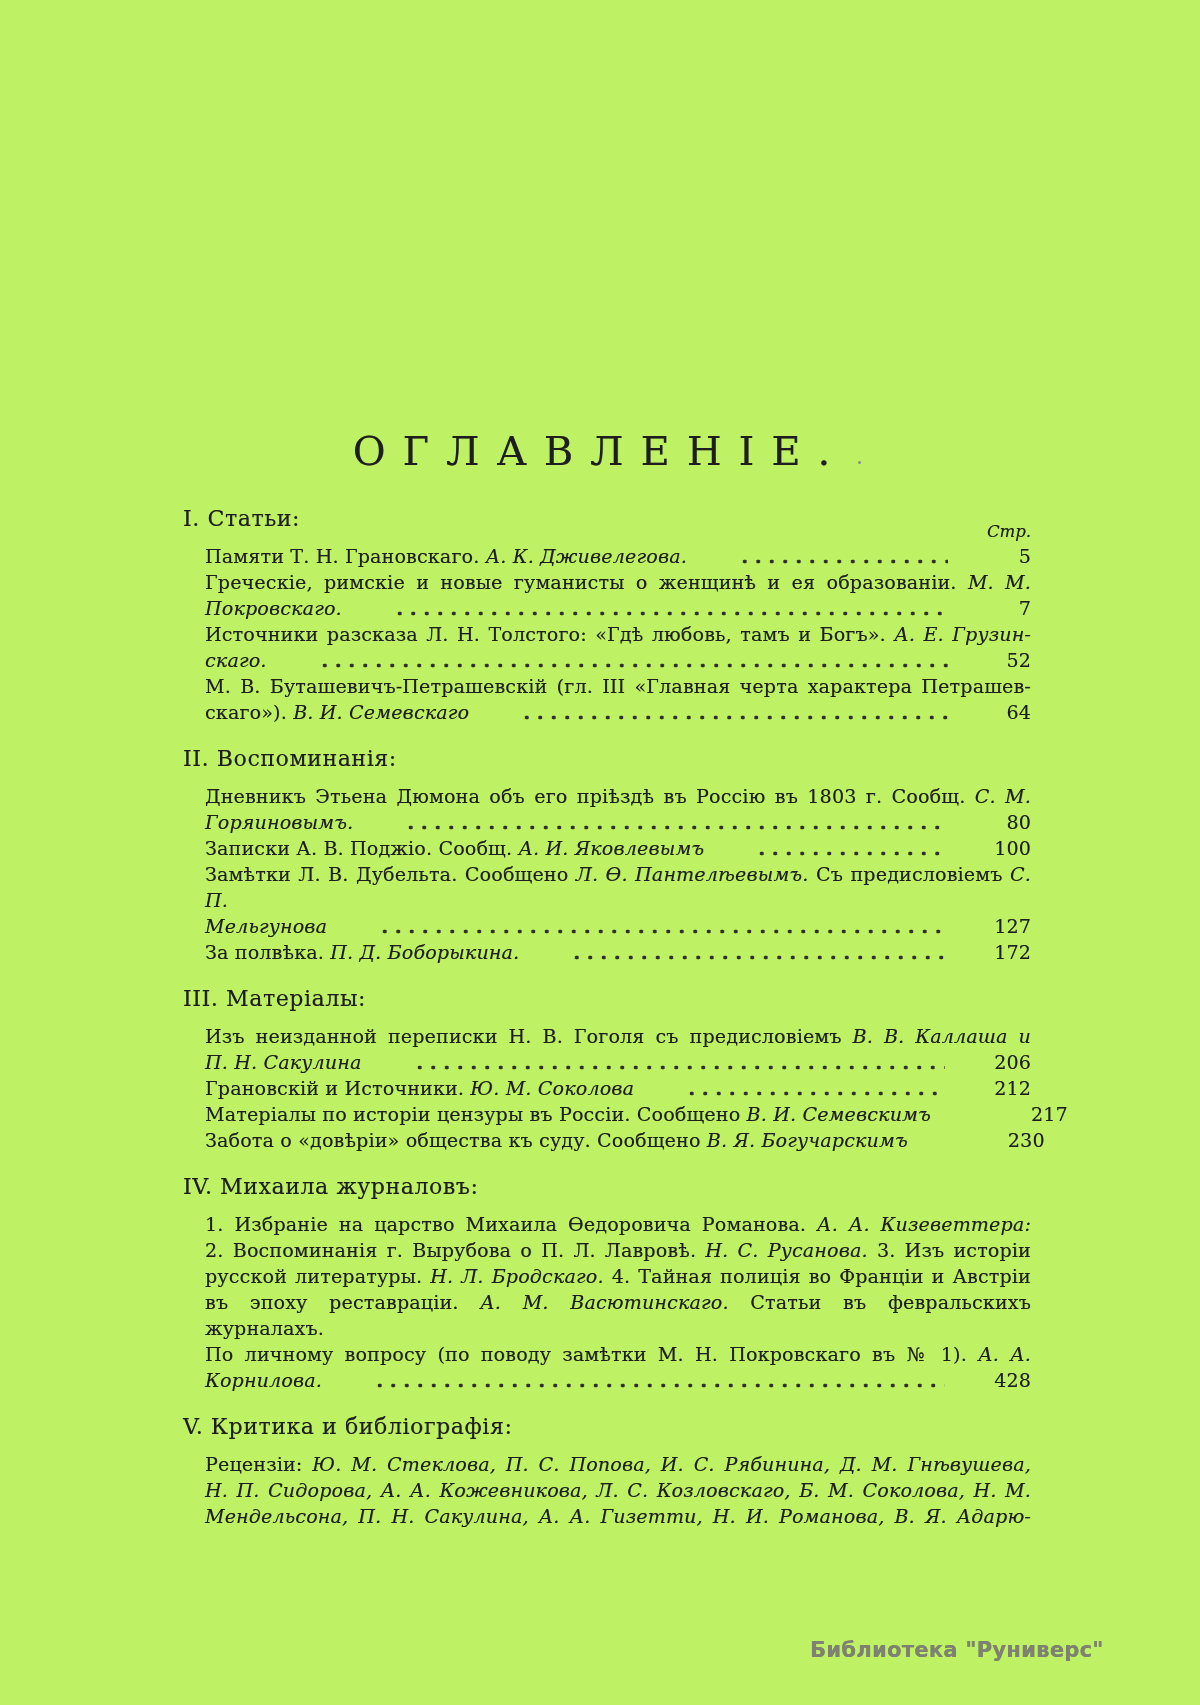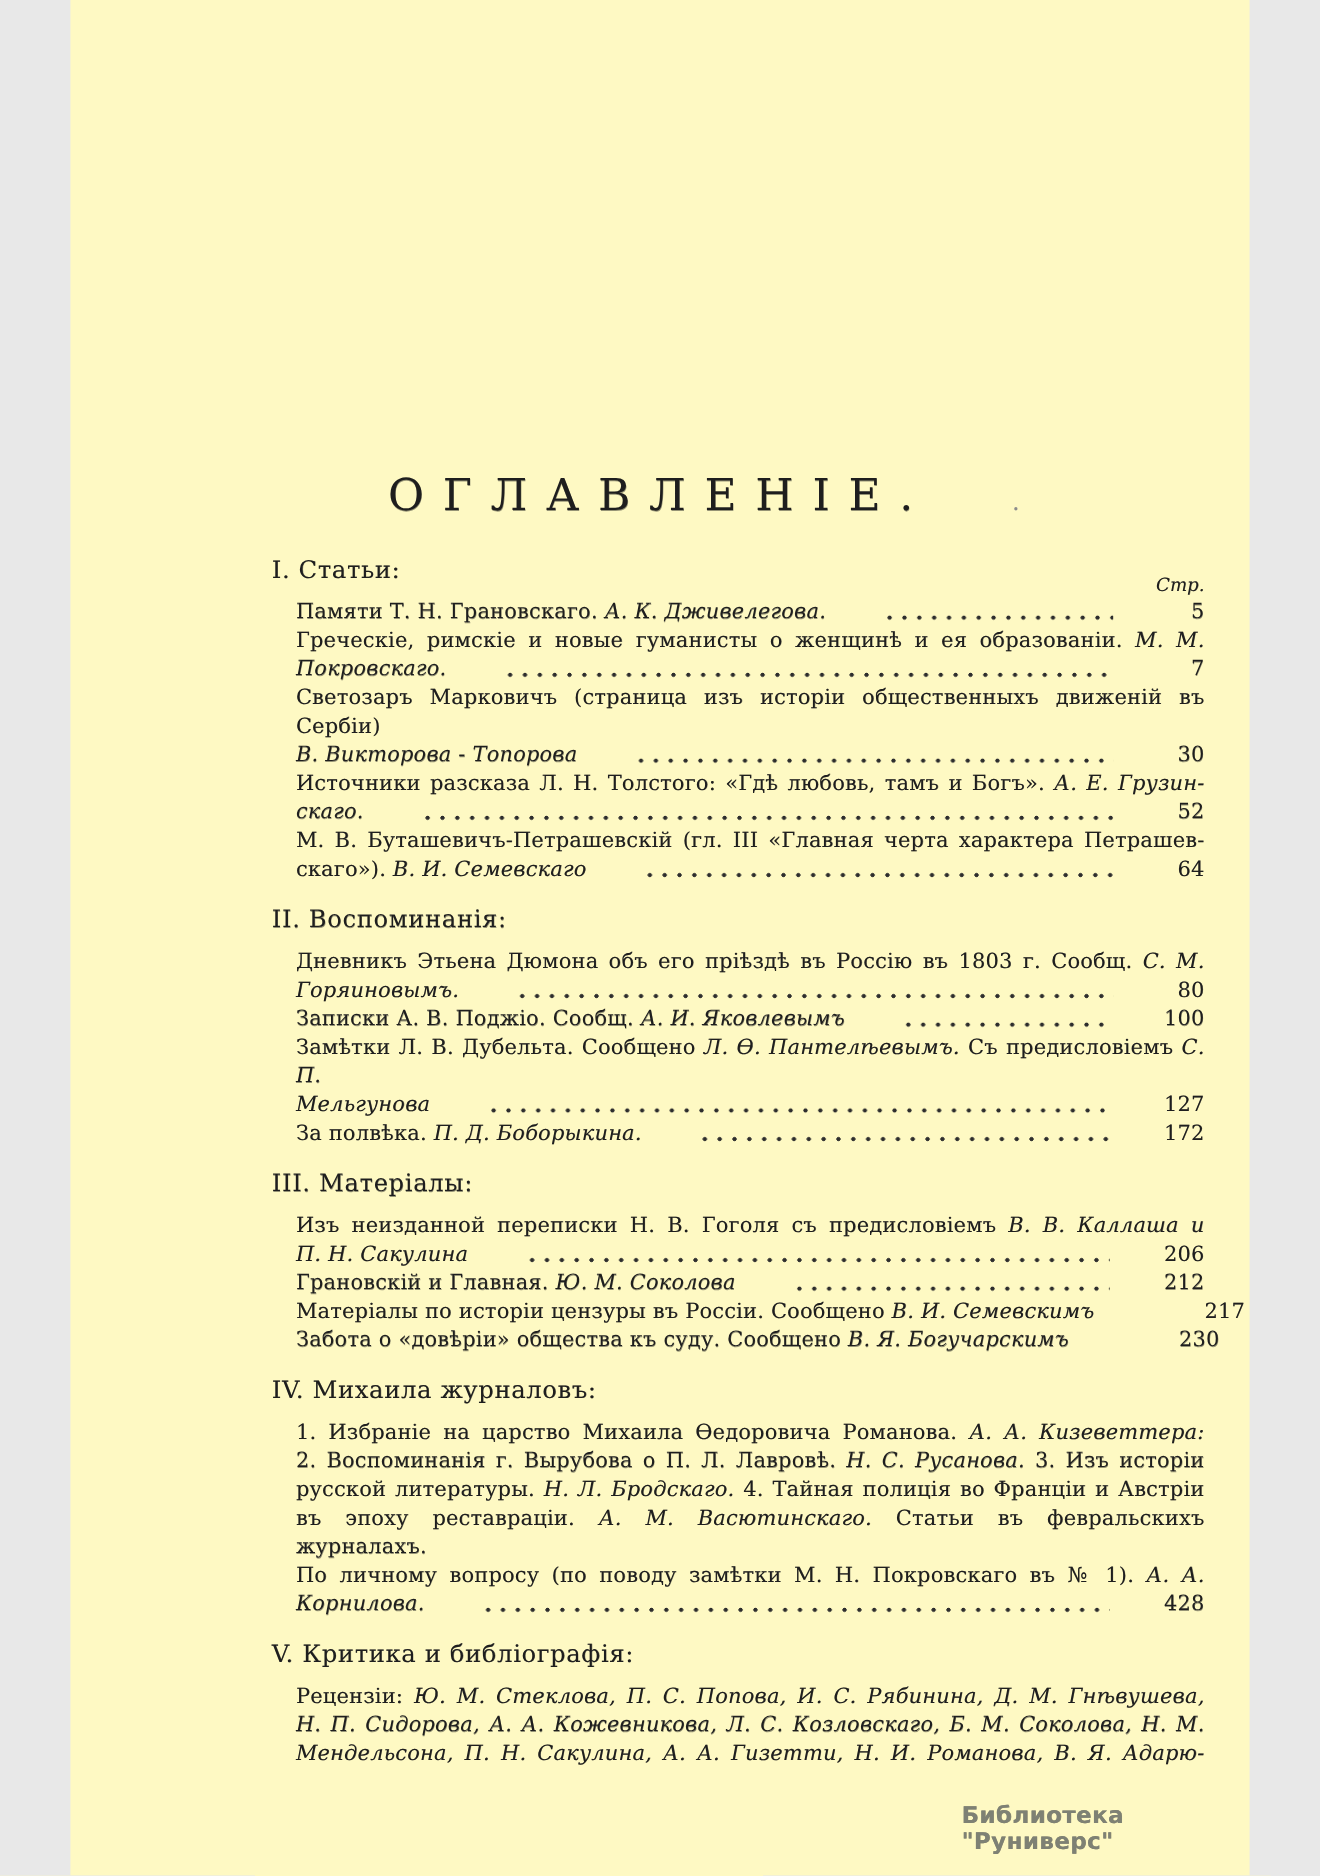--- a/index.html
+++ b/index.html
@@ -1,21 +1,21 @@
 <!DOCTYPE html>
 <html><head>
 <meta charset="utf-8">
 <style>
   html, body { margin: 0; padding: 0; background: #e8e8e8; }
   .page {
     position: relative;
-    width: 1072px;
+    width: 1200px;
     height: 1705px;
     margin: 0 auto;
-    background: #fef9c3;
+    background: #bef264;
     font-family: "DejaVu Serif", serif;
     color: #1e1e1e;
     overflow: hidden;
   }
   .scan-ink { text-shadow: 0.3px 0.3px 0.4px rgba(25,25,25,0.45); }
 
   .doc-title {
     position: absolute;
     top: 428px;
     left: 0;
@@ -126,28 +126,20 @@
           </div>
           <div class="entry">
             <div class="line full"><span>Греческіе, римскіе и новые гуманисты о женщинѣ и ея образованіи. </span><span class="it">М. М.</span></div>
             <div class="line last">
               <span class="txt"><span class="it">Покровскаго.</span></span>
               <span class="leader"></span>
               <span class="pagenum">7</span>
             </div>
           </div>
           <div class="entry">
-            <div class="line full"><span>Светозаръ Марковичъ (страница изъ исторіи общественныхъ движеній въ Сербіи)</span></div>
-            <div class="line last">
-              <span class="txt"><span class="it">В. Викторова - Топорова</span></span>
-              <span class="leader"></span>
-              <span class="pagenum">30</span>
-            </div>
-          </div>
-          <div class="entry">
             <div class="line full"><span>Источники разсказа Л. Н. Толстого: «Гдѣ любовь, тамъ и Богъ». </span><span class="it">А. Е. Грузин-</span></div>
             <div class="line last">
               <span class="txt"><span class="it">скаго.</span></span>
               <span class="leader"></span>
               <span class="pagenum">52</span>
             </div>
           </div>
           <div class="entry">
             <div class="line full"><span>М. В. Буташевичъ-Петрашевскій (гл. III «Главная черта характера Петрашев-</span></div>
             <div class="line last">
@@ -199,21 +191,21 @@
           <div class="entry">
             <div class="line full"><span>Изъ неизданной переписки Н. В. Гоголя съ предисловіемъ </span><span class="it">В. В. Каллаша и</span></div>
             <div class="line last">
               <span class="txt"><span class="it">П. Н. Сакулина</span></span>
               <span class="leader"></span>
               <span class="pagenum">206</span>
             </div>
           </div>
           <div class="entry">
             <div class="line last">
-              <span class="txt"><span>Грановскій и Главная. </span><span class="it">Ю. М. Соколова</span></span>
+              <span class="txt"><span>Грановскій и Источники. </span><span class="it">Ю. М. Соколова</span></span>
               <span class="leader"></span>
               <span class="pagenum">212</span>
             </div>
           </div>
           <div class="entry">
             <div class="line last">
               <span class="txt"><span>Матеріалы по исторіи цензуры въ Россіи. Сообщено </span><span class="it">В. И. Семевскимъ</span></span>
               <span class="leader"></span>
               <span class="pagenum">217</span>
             </div>

